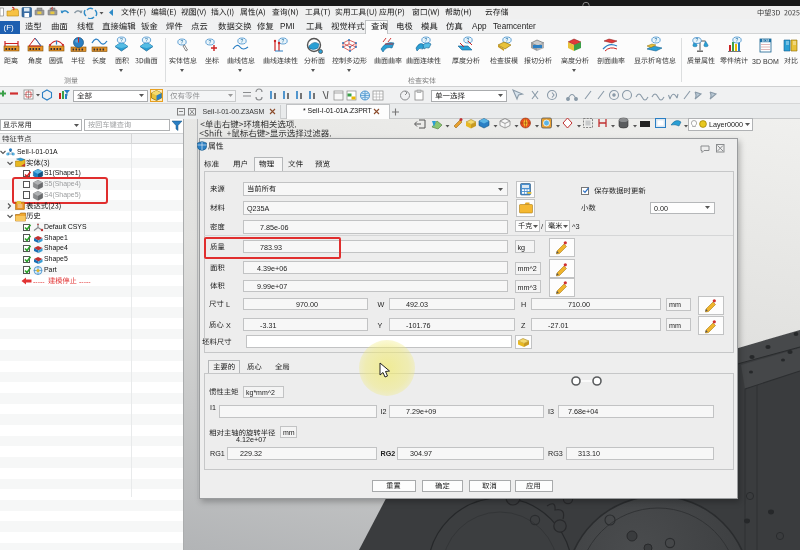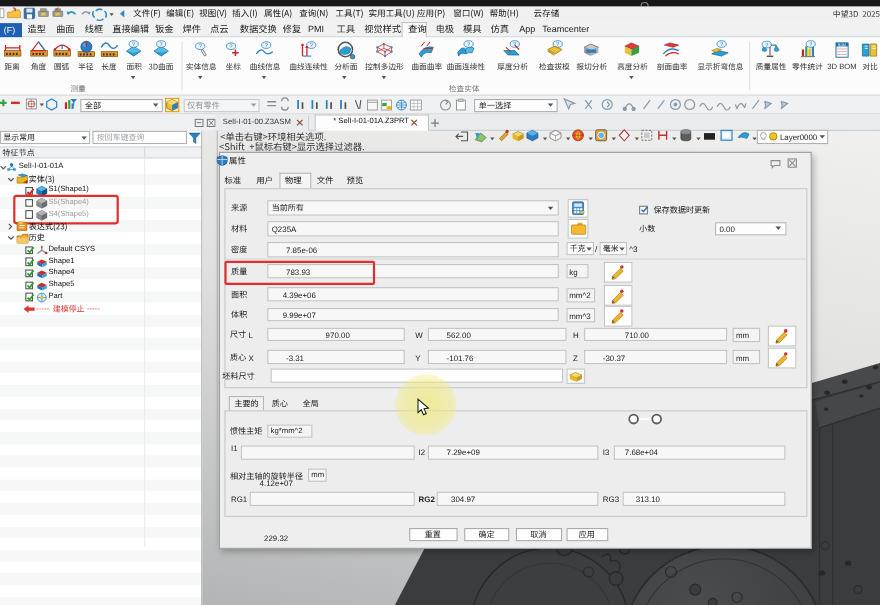--- a/index.html
+++ b/index.html
@@ -1394,21 +1394,21 @@
     </svg>
     <svg class="" style="position:absolute;left:208.5px;top:300.0px" width="14.8" height="8.7" viewBox="0 0 200 118" fill="#222">
       <use href="#u5C3A" x="0"></use>
       <use href="#u5BF8" x="100"></use>
     </svg>
     <div style="position:absolute;left:226.0px;top:301.0px;font-size:7.2px;color:#222;white-space:nowrap;line-height:1;">L</div>
     <div style="position:absolute;left:243.0px;top:297.5px;width:125.0px;height:12.5px;background:#f7f7f7;border:1px solid #c2c3c4"></div>
     <div style="position:absolute;left:260.0px;top:301.0px;font-size:7.2px;color:#222;white-space:nowrap;line-height:1;margin-left:36px;">970.00</div>
     <div style="position:absolute;left:377.5px;top:301.0px;font-size:7.2px;color:#222;white-space:nowrap;line-height:1;">W</div>
     <div style="position:absolute;left:389.0px;top:297.5px;width:126.0px;height:12.5px;background:#f7f7f7;border:1px solid #c2c3c4"></div>
-    <div style="position:absolute;left:406.0px;top:301.0px;font-size:7.2px;color:#222;white-space:nowrap;line-height:1;">562.00</div>
+    <div style="position:absolute;left:406.0px;top:301.0px;font-size:7.2px;color:#222;white-space:nowrap;line-height:1;">492.03</div>
     <div style="position:absolute;left:521.0px;top:301.0px;font-size:7.2px;color:#222;white-space:nowrap;line-height:1;">H</div>
     <div style="position:absolute;left:531.0px;top:297.5px;width:130.0px;height:12.5px;background:#f7f7f7;border:1px solid #c2c3c4"></div>
     <div style="position:absolute;left:548.0px;top:301.0px;font-size:7.2px;color:#222;white-space:nowrap;line-height:1;margin-left:20px;">710.00</div>
     <div style="position:absolute;left:666.0px;top:297.5px;width:25.0px;height:13.0px;background:#f4f4f4;border:1px solid #c2c3c4"></div>
     <div style="position:absolute;left:669.0px;top:301.1px;font-size:7.2px;color:#222;white-space:nowrap;line-height:1;">mm</div>
     <div style="position:absolute;left:697.5px;top:295.5px;width:26.0px;height:19.0px;background:#fdfdfd;border:1px solid #c2c3c4"></div>
     <svg style="position:absolute;left:703.5px;top:299.0px;" width="14.0" height="12.0">
       <path d="M2 10 l7 -7 l2.5 2.5 l-7 7 l-3 0.5 z" fill="#f0b42c" stroke="#9a6a00" stroke-width="0.5"></path>
       <circle cx="10.3" cy="1.8" r="1.6" fill="#d03030"></circle>
       <path d="M2 10 l1.8 1.8 l-2.6 0.7 z" fill="#555"></path>
@@ -1418,21 +1418,21 @@
       <use href="#u5FC3" x="100"></use>
     </svg>
     <div style="position:absolute;left:226.0px;top:321.5px;font-size:7.2px;color:#222;white-space:nowrap;line-height:1;">X</div>
     <div style="position:absolute;left:243.0px;top:318.0px;width:125.0px;height:12.5px;background:#f7f7f7;border:1px solid #c2c3c4"></div>
     <div style="position:absolute;left:260.0px;top:321.5px;font-size:7.2px;color:#222;white-space:nowrap;line-height:1;">-3.31</div>
     <div style="position:absolute;left:377.5px;top:321.5px;font-size:7.2px;color:#222;white-space:nowrap;line-height:1;">Y</div>
     <div style="position:absolute;left:389.0px;top:318.0px;width:126.0px;height:12.5px;background:#f7f7f7;border:1px solid #c2c3c4"></div>
     <div style="position:absolute;left:406.0px;top:321.5px;font-size:7.2px;color:#222;white-space:nowrap;line-height:1;">-101.76</div>
     <div style="position:absolute;left:521.0px;top:321.5px;font-size:7.2px;color:#222;white-space:nowrap;line-height:1;">Z</div>
     <div style="position:absolute;left:531.0px;top:318.0px;width:130.0px;height:12.5px;background:#f7f7f7;border:1px solid #c2c3c4"></div>
-    <div style="position:absolute;left:548.0px;top:321.5px;font-size:7.2px;color:#222;white-space:nowrap;line-height:1;">-30.37</div>
+    <div style="position:absolute;left:548.0px;top:321.5px;font-size:7.2px;color:#222;white-space:nowrap;line-height:1;">-27.01</div>
     <div style="position:absolute;left:666.0px;top:318.0px;width:25.0px;height:13.0px;background:#f4f4f4;border:1px solid #c2c3c4"></div>
     <div style="position:absolute;left:669.0px;top:321.6px;font-size:7.2px;color:#222;white-space:nowrap;line-height:1;">mm</div>
     <div style="position:absolute;left:697.5px;top:316.0px;width:26.0px;height:19.0px;background:#fdfdfd;border:1px solid #c2c3c4"></div>
     <svg style="position:absolute;left:703.5px;top:319.5px;" width="14.0" height="12.0">
       <path d="M2 10 l7 -7 l2.5 2.5 l-7 7 l-3 0.5 z" fill="#f0b42c" stroke="#9a6a00" stroke-width="0.5"></path>
       <circle cx="10.3" cy="1.8" r="1.6" fill="#d03030"></circle>
       <path d="M2 10 l1.8 1.8 l-2.6 0.7 z" fill="#555"></path>
     </svg>
     <svg class="" style="position:absolute;left:202.0px;top:337.5px" width="29.6" height="8.7" viewBox="0 0 400 118" fill="#222">
       <use href="#u576F" x="0"></use>
@@ -1492,21 +1492,21 @@
       <use href="#u7684" x="400"></use>
       <use href="#u65CB" x="500"></use>
       <use href="#u8F6C" x="600"></use>
       <use href="#u534A" x="700"></use>
       <use href="#u5F84" x="800"></use>
     </svg>
     <div style="position:absolute;left:280.0px;top:426.0px;width:17.0px;height:12.0px;background:#f4f4f4;border:1px solid #c2c3c4"></div>
     <div style="position:absolute;left:283.0px;top:429.3px;font-size:7.0px;color:#222;white-space:nowrap;line-height:1;">mm</div>
     <div style="position:absolute;left:210.0px;top:450.0px;font-size:7.2px;color:#222;white-space:nowrap;line-height:1;">RG1</div>
     <div style="position:absolute;left:227.0px;top:446.5px;width:150.0px;height:13.0px;background:#f7f7f7;border:1px solid #c2c3c4"></div>
-    <div style="position:absolute;left:240.0px;top:450.0px;font-size:7.2px;color:#222;white-space:nowrap;line-height:1;margin-top:36px;">229.32</div>
+    <div style="position:absolute;left:240.0px;top:450.0px;font-size:7.2px;color:#222;white-space:nowrap;line-height:1;">229.32</div>
     <div style="position:absolute;left:380.5px;top:450.0px;font-size:7.2px;color:#222;white-space:nowrap;line-height:1;font-weight:bold;">RG2</div>
     <div style="position:absolute;left:397.0px;top:446.5px;width:147.0px;height:13.0px;background:#f7f7f7;border:1px solid #c2c3c4"></div>
     <div style="position:absolute;left:410.0px;top:450.0px;font-size:7.2px;color:#222;white-space:nowrap;line-height:1;">304.97</div>
     <div style="position:absolute;left:548.0px;top:450.0px;font-size:7.2px;color:#222;white-space:nowrap;line-height:1;">RG3</div>
     <div style="position:absolute;left:566.0px;top:446.5px;width:148.0px;height:13.0px;background:#f7f7f7;border:1px solid #c2c3c4"></div>
     <div style="position:absolute;left:578.0px;top:450.0px;font-size:7.2px;color:#222;white-space:nowrap;line-height:1;">313.10</div>
     <div style="position:absolute;left:372.0px;top:479.5px;width:44.0px;height:12.5px;background:#fdfdfd;border:1px solid #a8aaab"></div>
     <svg class="" style="position:absolute;left:386.4px;top:482.0px" width="14.8" height="8.7" viewBox="0 0 200 118" fill="#222">
       <use href="#u91CD" x="0"></use>
       <use href="#u7F6E" x="100"></use>

